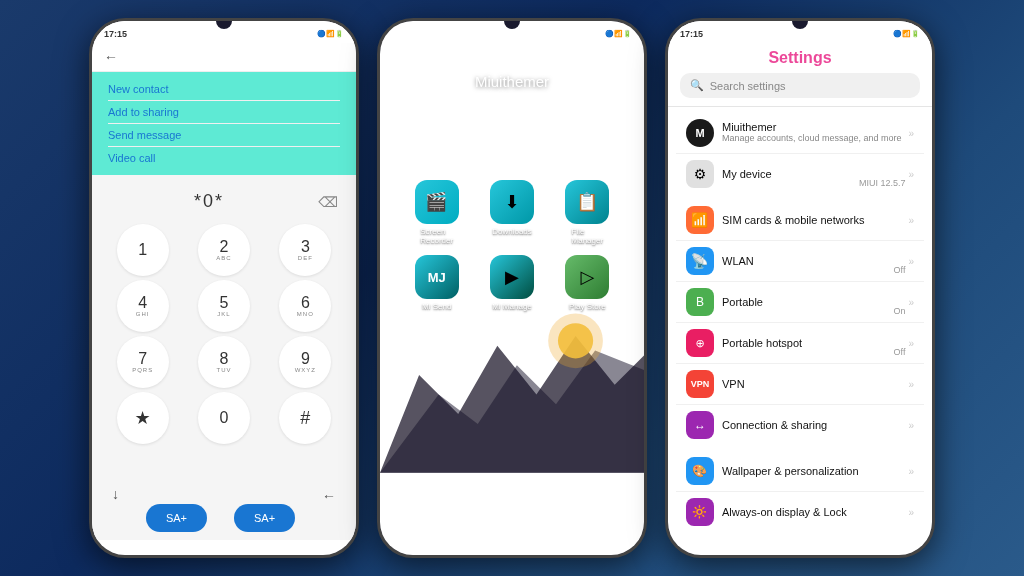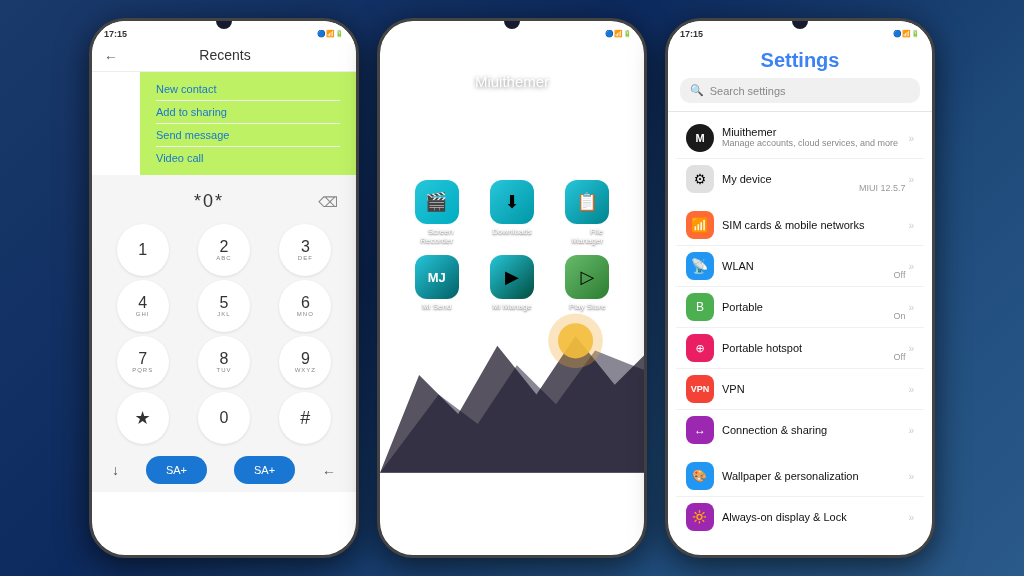--- a/index.html
+++ b/index.html
@@ -92,23 +92,22 @@
     .dialer-title {
       font-size: 14px;
       font-weight: 500;
       color: #333;
       flex: 1;
       text-align: center;
       margin-right: 20px;
     }
 
     .dialer-actions {
-      background: #bef264;
+      background: #5eead4;
       padding: 6px 16px;
-      margin-left: 48px;
     }
     .dialer-action-item {
       padding: 5px 0;
       font-size: 11px;
       color: #1976d2;
       border-bottom: 1px solid #f0f0f0;
       cursor: pointer;
     }
     .dialer-action-item:last-child { border-bottom: none; }
 
@@ -169,21 +168,21 @@
       justify-content: space-between;
     }
     .dialer-btn {
       padding: 8px 20px;
       border-radius: 20px;
       font-size: 11px;
       font-weight: 500;
       color: white;
       cursor: pointer;
     }
-    .btn-blue { background: #1976d2; }
+    .btn-blue { background: #1976d2; margin-top: 48px; }
     .dialer-nav-icon { font-size: 14px; color: #555; }
 
     .home-greeting {
       text-align: center;
       color: white;
       font-size: 15px;
       font-weight: 400;
       padding: 30px 0 20px;
       text-shadow: 0 1px 4px rgba(0,0,0,0.5);
     }
@@ -206,42 +205,42 @@
       height: 44px;
       border-radius: 12px;
       display: flex;
       align-items: center;
       justify-content: center;
       font-size: 18px;
     }
     .app-label {
       font-size: 8px;
       color: white;
-      text-align: right;
+      text-align: left;
       text-shadow: 0 1px 2px rgba(0,0,0,0.7);
     }
 
     .app-recorder { background: linear-gradient(135deg, #26c6da, #00acc1); }
     .app-downloads { background: linear-gradient(135deg, #26c6da, #0097a7); }
     .app-files { background: linear-gradient(135deg, #26c6da, #00838f); }
     .app-mihome { background: linear-gradient(135deg, #26c6da, #006064); text-align: right; }
     .app-mivideo { background: linear-gradient(135deg, #26c6da, #004d40); }
     .app-play { background: linear-gradient(135deg, #66bb6a, #2e7d32); }
     .settings-status { background: white; }
 
     .settings-header {
       background: white;
       padding: 4px 12px 8px;
       border-bottom: 1px solid #e5e5e5;
     }
     .settings-title {
-      font-size: 20px;
+      font-size: 16px;
       font-weight: 600;
       text-align: center;
-      color: #3b82f6;
+      color: #ec4899;
       padding: 2px 0 6px;
     }
     .settings-search {
       background: #f0f0f0;
       border-radius: 10px;
       padding: 6px 10px;
       display: flex;
       align-items: center;
       gap: 6px;
       font-size: 11px;
@@ -336,21 +335,20 @@
       <div class="status-bar">
         <span>17:15</span>
         <div class="notch"></div>
         <div class="status-icons">
           <span>🔵📶🔋</span>
         </div>
       </div>
 
       <div class="dialer-header">
         <span class="dialer-back">←</span>
-        <span class="dialer-title">Recents</span>
       </div>
 
       <div class="dialer-actions">
         <div class="dialer-action-item">New contact</div>
         <div class="dialer-action-item">Add to sharing</div>
         <div class="dialer-action-item">Send message</div>
         <div class="dialer-action-item">Video call</div>
       </div>
 
       <div class="dialer-display">
@@ -489,21 +487,21 @@
           <span class="search-icon-text">🔍</span>
           <span>Search settings</span>
         </div>
       </div>
 
       <div class="settings-section">
         <div class="settings-item">
           <div class="settings-item-icon icon-miuithemer" style="font-size:11px;font-weight:700;color:white;">M</div>
           <div class="settings-item-content">
             <div class="settings-item-title">Miuithemer</div>
-            <div class="settings-item-sub">Manage accounts, cloud services, and more</div>
+            <div class="settings-item-sub">Manage accounts, cloud message, and more</div>
           </div>
           <div class="settings-item-right">
             <span class="settings-chevron">»</span>
           </div>
         </div>
         <div class="settings-item">
           <div class="settings-item-icon icon-device">⚙</div>
           <div class="settings-item-content">
             <div class="settings-item-title">My device</div>
           </div>

